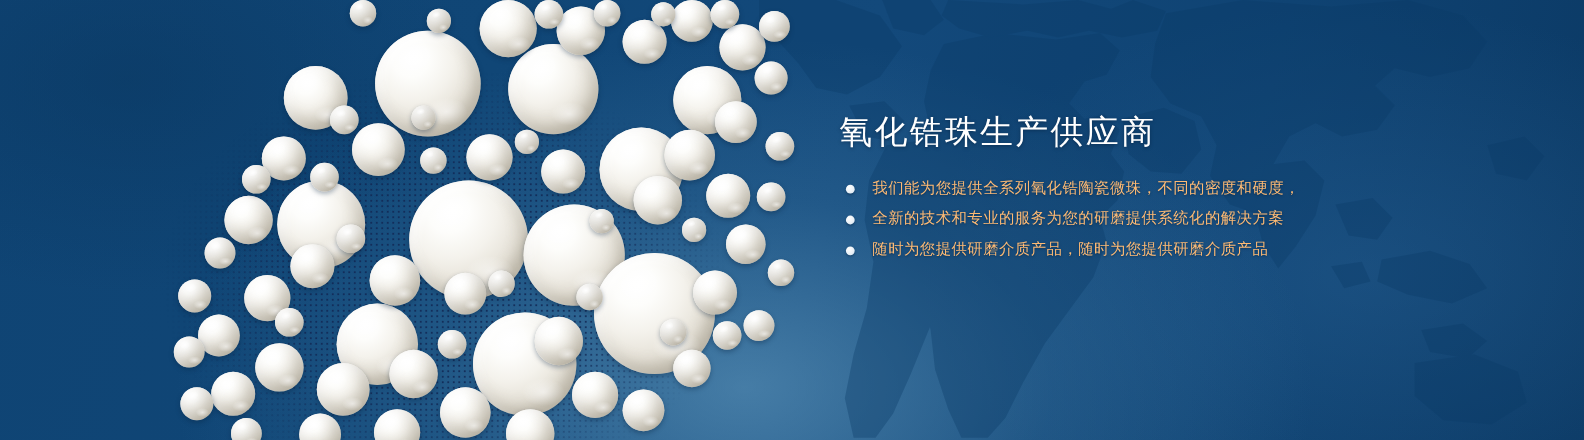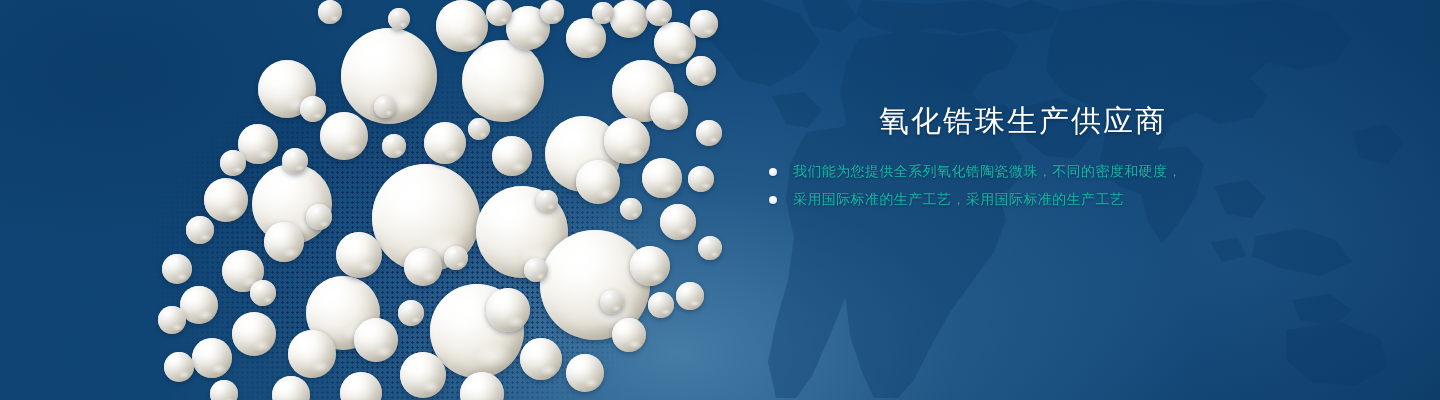--- a/index.html
+++ b/index.html
@@ -95,31 +95,30 @@
   }
   .headline {
     color: #ffffff;
     font-size: 30px;
     line-height: 34px;
     letter-spacing: 2px;
     font-weight: 400;
     margin: 0 0 22px 0;
     text-shadow: 0 1px 3px rgba(3,26,52,0.55);
     white-space: nowrap;
-    text-align: center;
   }
   .bullets {
     list-style: none;
     margin: 0;
     padding: 0;
   }
   .bullet {
     position: relative;
     padding-left: 30px;
-    color: #14b8a6;
+    color: #fdba74;
     font-size: 14px;
     line-height: 23px;
     letter-spacing: 0.4px;
     margin-bottom: 5px;
     text-shadow: 0 1px 2px rgba(3,26,52,0.5);
   }
   .bullet-dot {
     position: absolute;
     left: 6px;
     top: 8px;
@@ -263,22 +262,26 @@
 
   <div class="copy">
     <h1 class="headline">氧化锆珠生产供应商</h1>
     <ul class="bullets">
 
       <li class="bullet">
         <span class="bullet-dot"></span>
         <span class="bullet-line">我们能为您提供全系列氧化锆陶瓷微珠，不同的密度和硬度，</span>
       </li>
 
-
       <li class="bullet">
         <span class="bullet-dot"></span>
-        <span class="bullet-line">采用国际标准的生产工艺，采用国际标准的生产工艺</span>
+        <span class="bullet-line">全新的技术和专业的服务为您的研磨提供系统化的解决方案</span>
+      </li>
+
+      <li class="bullet">
+        <span class="bullet-dot"></span>
+        <span class="bullet-line">随时为您提供研磨介质产品，随时为您提供研磨介质产品</span>
       </li>
 
     </ul>
   </div>
 
 </div>
 
 </body></html>

